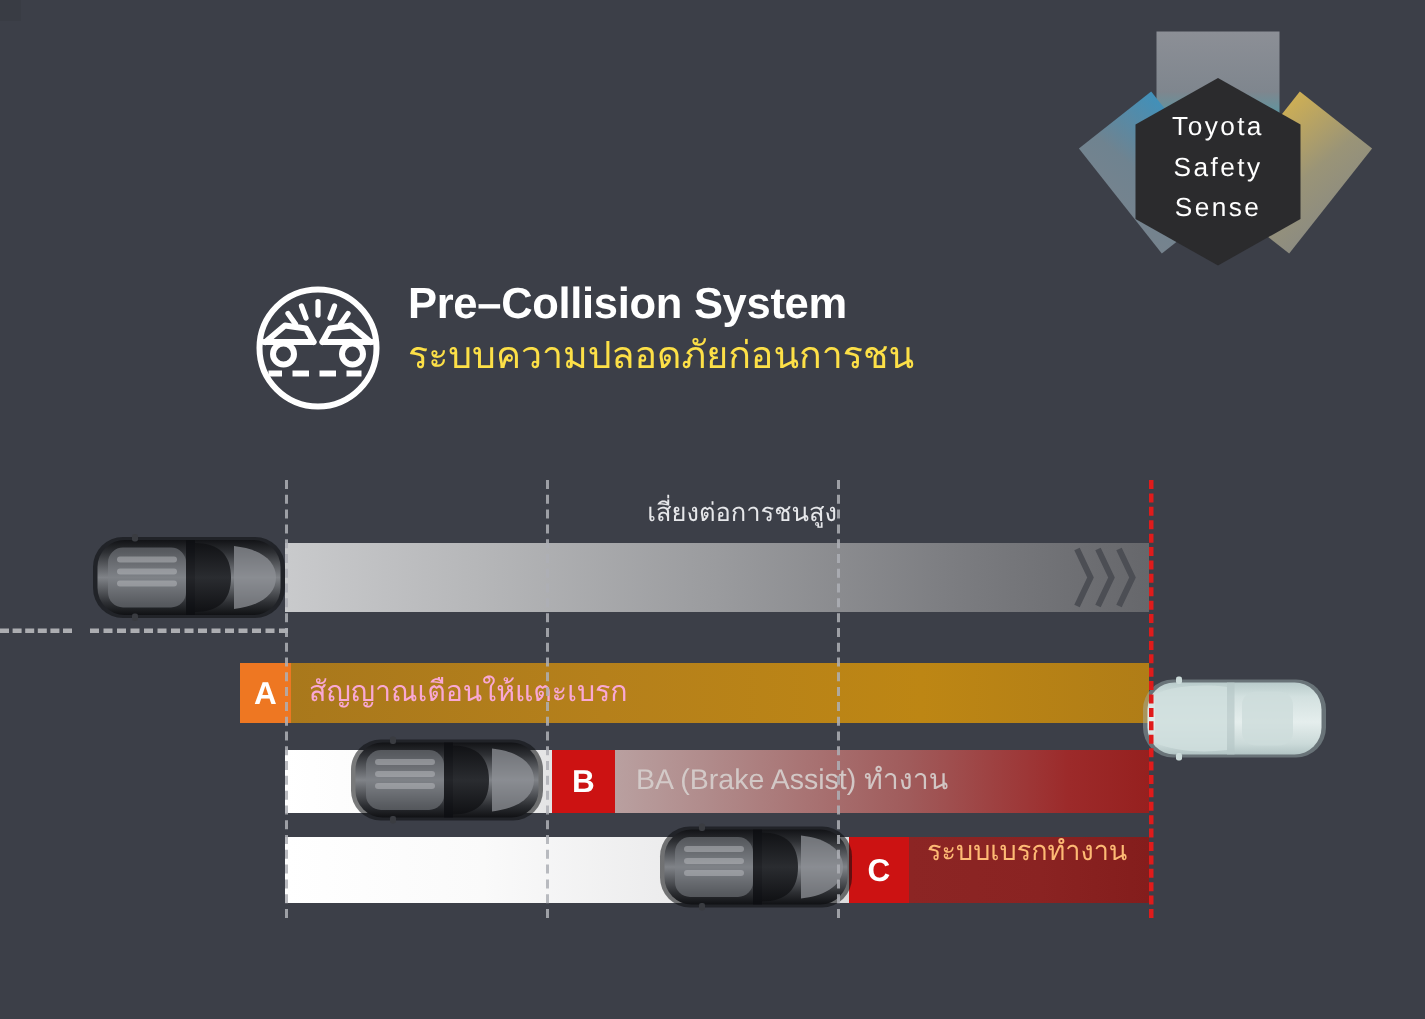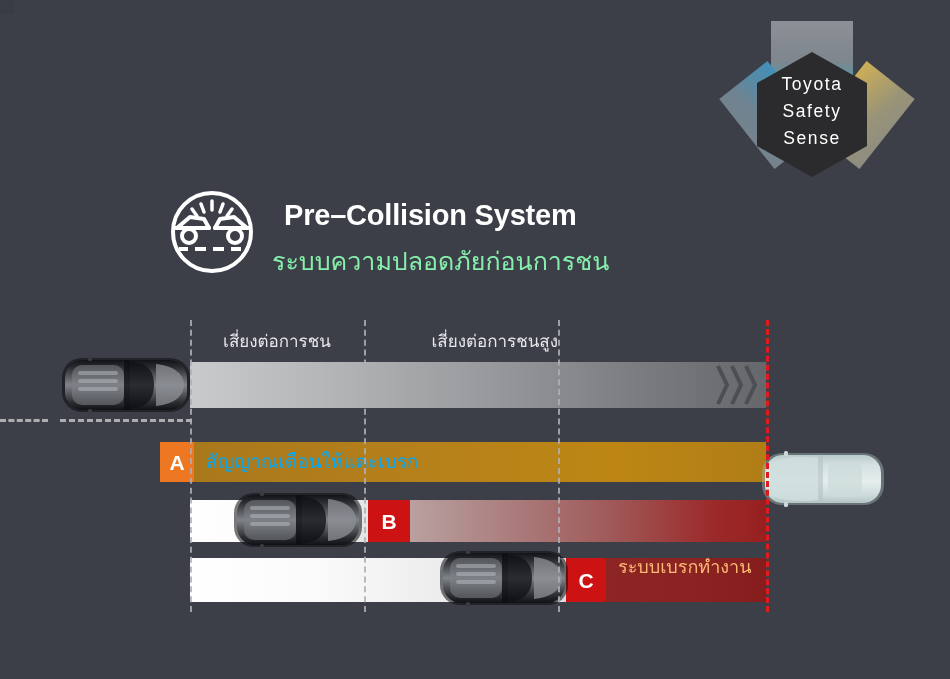--- a/index.html
+++ b/index.html
@@ -18,24 +18,24 @@
   
   .tss{position:absolute;left:712px;top:14px;width:210px;height:200px;}
   .tss svg{display:block;}
 
   
   .title-block{position:absolute;left:168px;top:186px;width:560px;height:100px;}
   .pcs-icon{position:absolute;left:0;top:2px;width:88px;height:88px;}
   .title-text{position:absolute;left:104px;top:0px;}
   .title-en{
     font-size:29px;font-weight:bold;color:#ffffff;letter-spacing:-0.2px;
-    line-height:34px;white-space:nowrap;margin:12px;padding:0;
+    line-height:34px;white-space:nowrap;margin:0;padding:0;
   }
   .title-th{
-    font-size:25px;color:#86efac;line-height:34px;white-space:nowrap;
+    font-size:25px;color:#fde047;line-height:34px;white-space:nowrap;
     margin:0;padding:0;font-weight:400;
   }
 
   
   .diagram{position:absolute;left:0px;top:312px;width:950px;height:310px;}
 
   
   .vdiv{
     position:absolute;top:8px;height:292px;width:0;
     border-left:2px dashed #aeb0b6;opacity:.85;
@@ -65,21 +65,21 @@
     background:linear-gradient(to right,#a7771c 0%,#b5801b 40%,#bd8614 75%,#b07d17 100%);}
   .badge{
     position:absolute;top:130px;width:34px;height:40px;
     display:flex;align-items:center;justify-content:center;
     color:#fff;font-size:21px;font-weight:bold;line-height:1;
   }
   .badgeA{left:160px;background:#ee7722;}
 
   .labelA{
     position:absolute;left:206px;top:130px;height:40px;line-height:40px;
-    color:#0ea5e9;font-size:19px;white-space:nowrap;
+    color:#f9a8d4;font-size:19px;white-space:nowrap;
   }
 
   
   .barB-left{position:absolute;left:190px;top:188px;width:186px;height:42px;
     background:linear-gradient(to right,#ffffff 0%,#fbfbfb 40%,#e2e2e3 100%);}
   .barB-right{position:absolute;left:410px;top:188px;width:356px;height:42px;
     background:linear-gradient(to right,#b9a0a0 0%,#b08a8a 18%,#a05b5b 55%,#9c2a2a 85%,#96201f 100%);}
   .badgeB{left:368px;top:188px;height:42px;background:#cc1212;width:42px;}
   .labelB{
     position:absolute;left:424px;top:188px;height:42px;line-height:42px;
@@ -165,21 +165,20 @@
     </div>
     <div class="title-text">
       <div class="title-en">Pre–Collision System</div>
       <div class="title-th">ระบบความปลอดภัยก่อนการชน</div>
     </div>
   </div>
 
   <div class="diagram">
 
     <div class="zone-labels">
-      <div class="zone-label" style="left:190px;width:174px;">เสี่ยงต่อการชน</div>
       <div class="zone-label" style="left:364px;width:194px;text-align:right;">เสี่ยงต่อการชนสูง</div>
     </div>
 
     <div class="road-row"></div>
     <svg class="road-chev" style="left:716px;" viewBox="0 0 14 46" xmlns="http://www.w3.org/2000/svg">
       <path d="M2 4 L11 23 L2 42" fill="none" stroke="#4c4e54" stroke-width="4"></path>
     </svg>
     <svg class="road-chev" style="left:730px;" viewBox="0 0 14 46" xmlns="http://www.w3.org/2000/svg">
       <path d="M2 4 L11 23 L2 42" fill="none" stroke="#4c4e54" stroke-width="4"></path>
     </svg>
@@ -219,20 +218,21 @@
       </svg>
     </div>
 
     <div class="barA"></div>
     <div class="badge badgeA">A</div>
     <div class="labelA">สัญญาณเตือนให้แตะเบรก</div>
 
     <div class="barB-left"></div>
     <div class="barB-right"></div>
     <div class="badge badgeB">B</div>
+    <div class="labelB">BA (Brake Assist) ทำงาน</div>
 
     <div class="car" style="left:230px;top:173px;">
       <svg width="136" height="70" viewBox="0 0 136 70" xmlns="http://www.w3.org/2000/svg">
         <rect x="4" y="8" width="128" height="54" rx="20" fill="#0b0c0e" opacity="0.55"></rect>
         <rect x="7" y="10" width="122" height="50" rx="18" fill="url(#blkBody1)"></rect>
         <rect x="14" y="15" width="52" height="40" rx="10" fill="#7e8186" opacity="0.55"></rect>
         <rect x="20" y="21" width="40" height="4" rx="2" fill="#b9bcc0" opacity="0.5"></rect>
         <rect x="20" y="29" width="40" height="4" rx="2" fill="#b9bcc0" opacity="0.5"></rect>
         <rect x="20" y="37" width="40" height="4" rx="2" fill="#b9bcc0" opacity="0.5"></rect>
         <path d="M72 12 C88 12 96 20 96 35 C96 50 88 58 72 58 Z" fill="url(#roof1)"></path>

